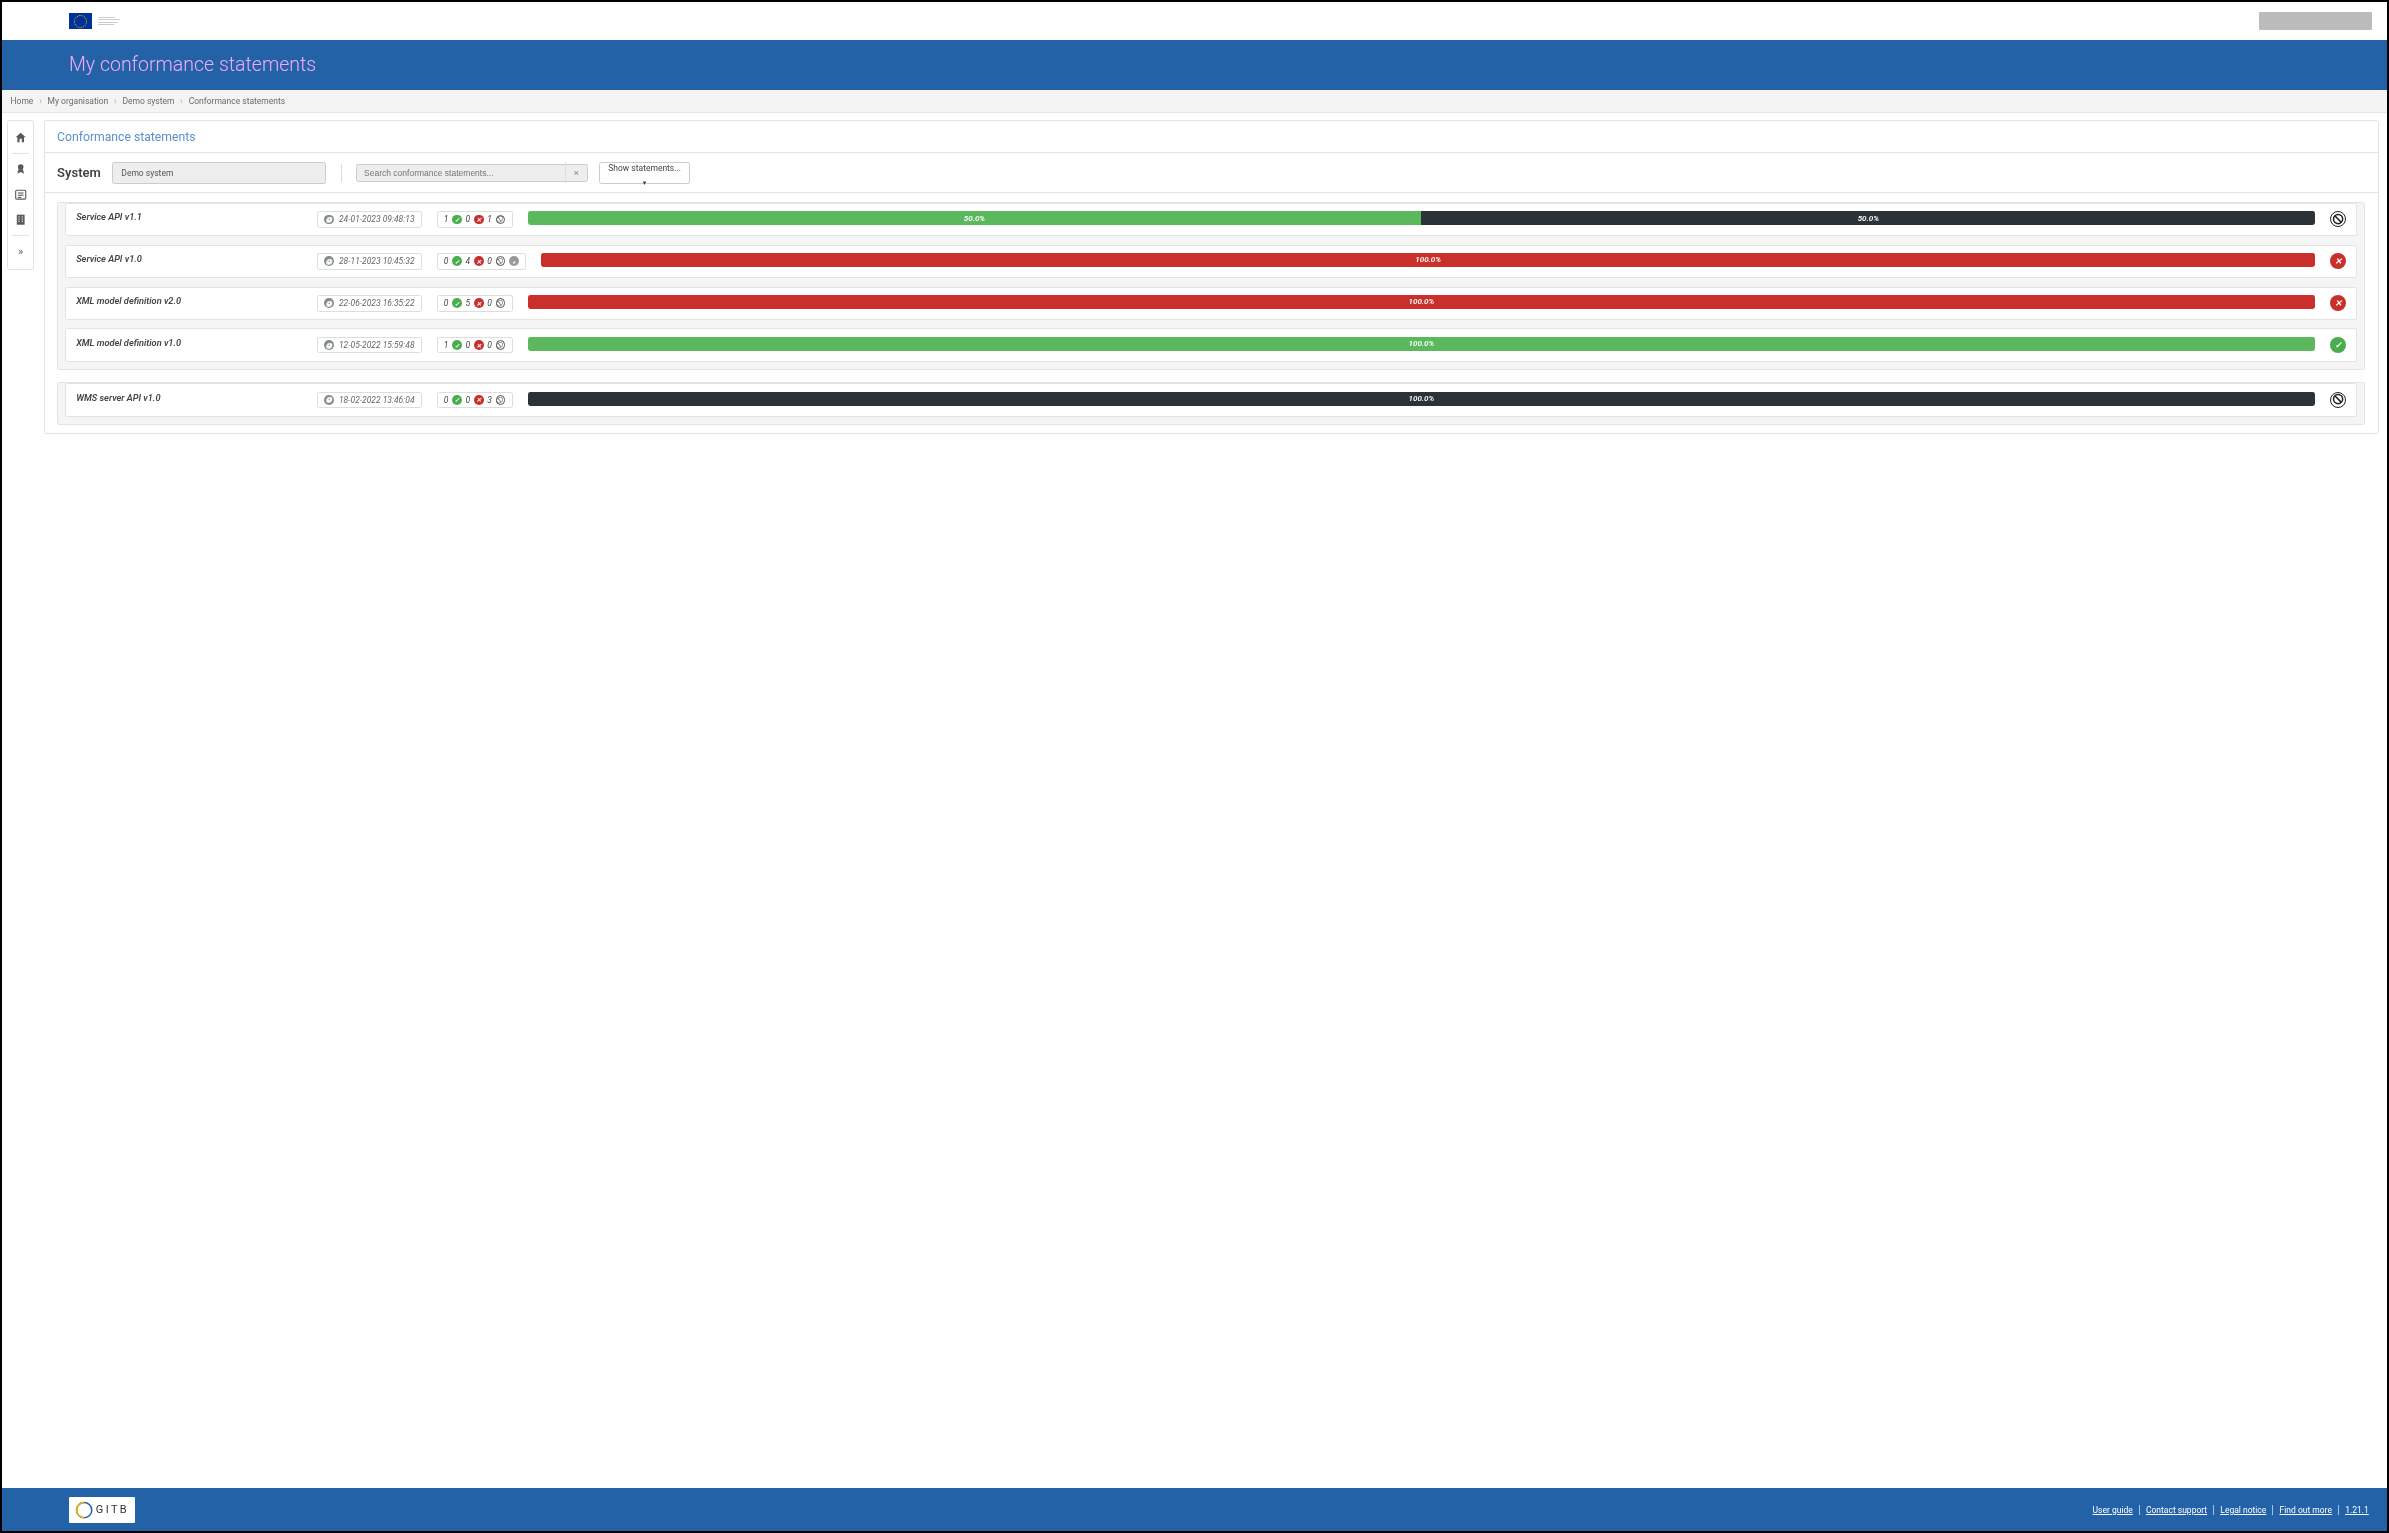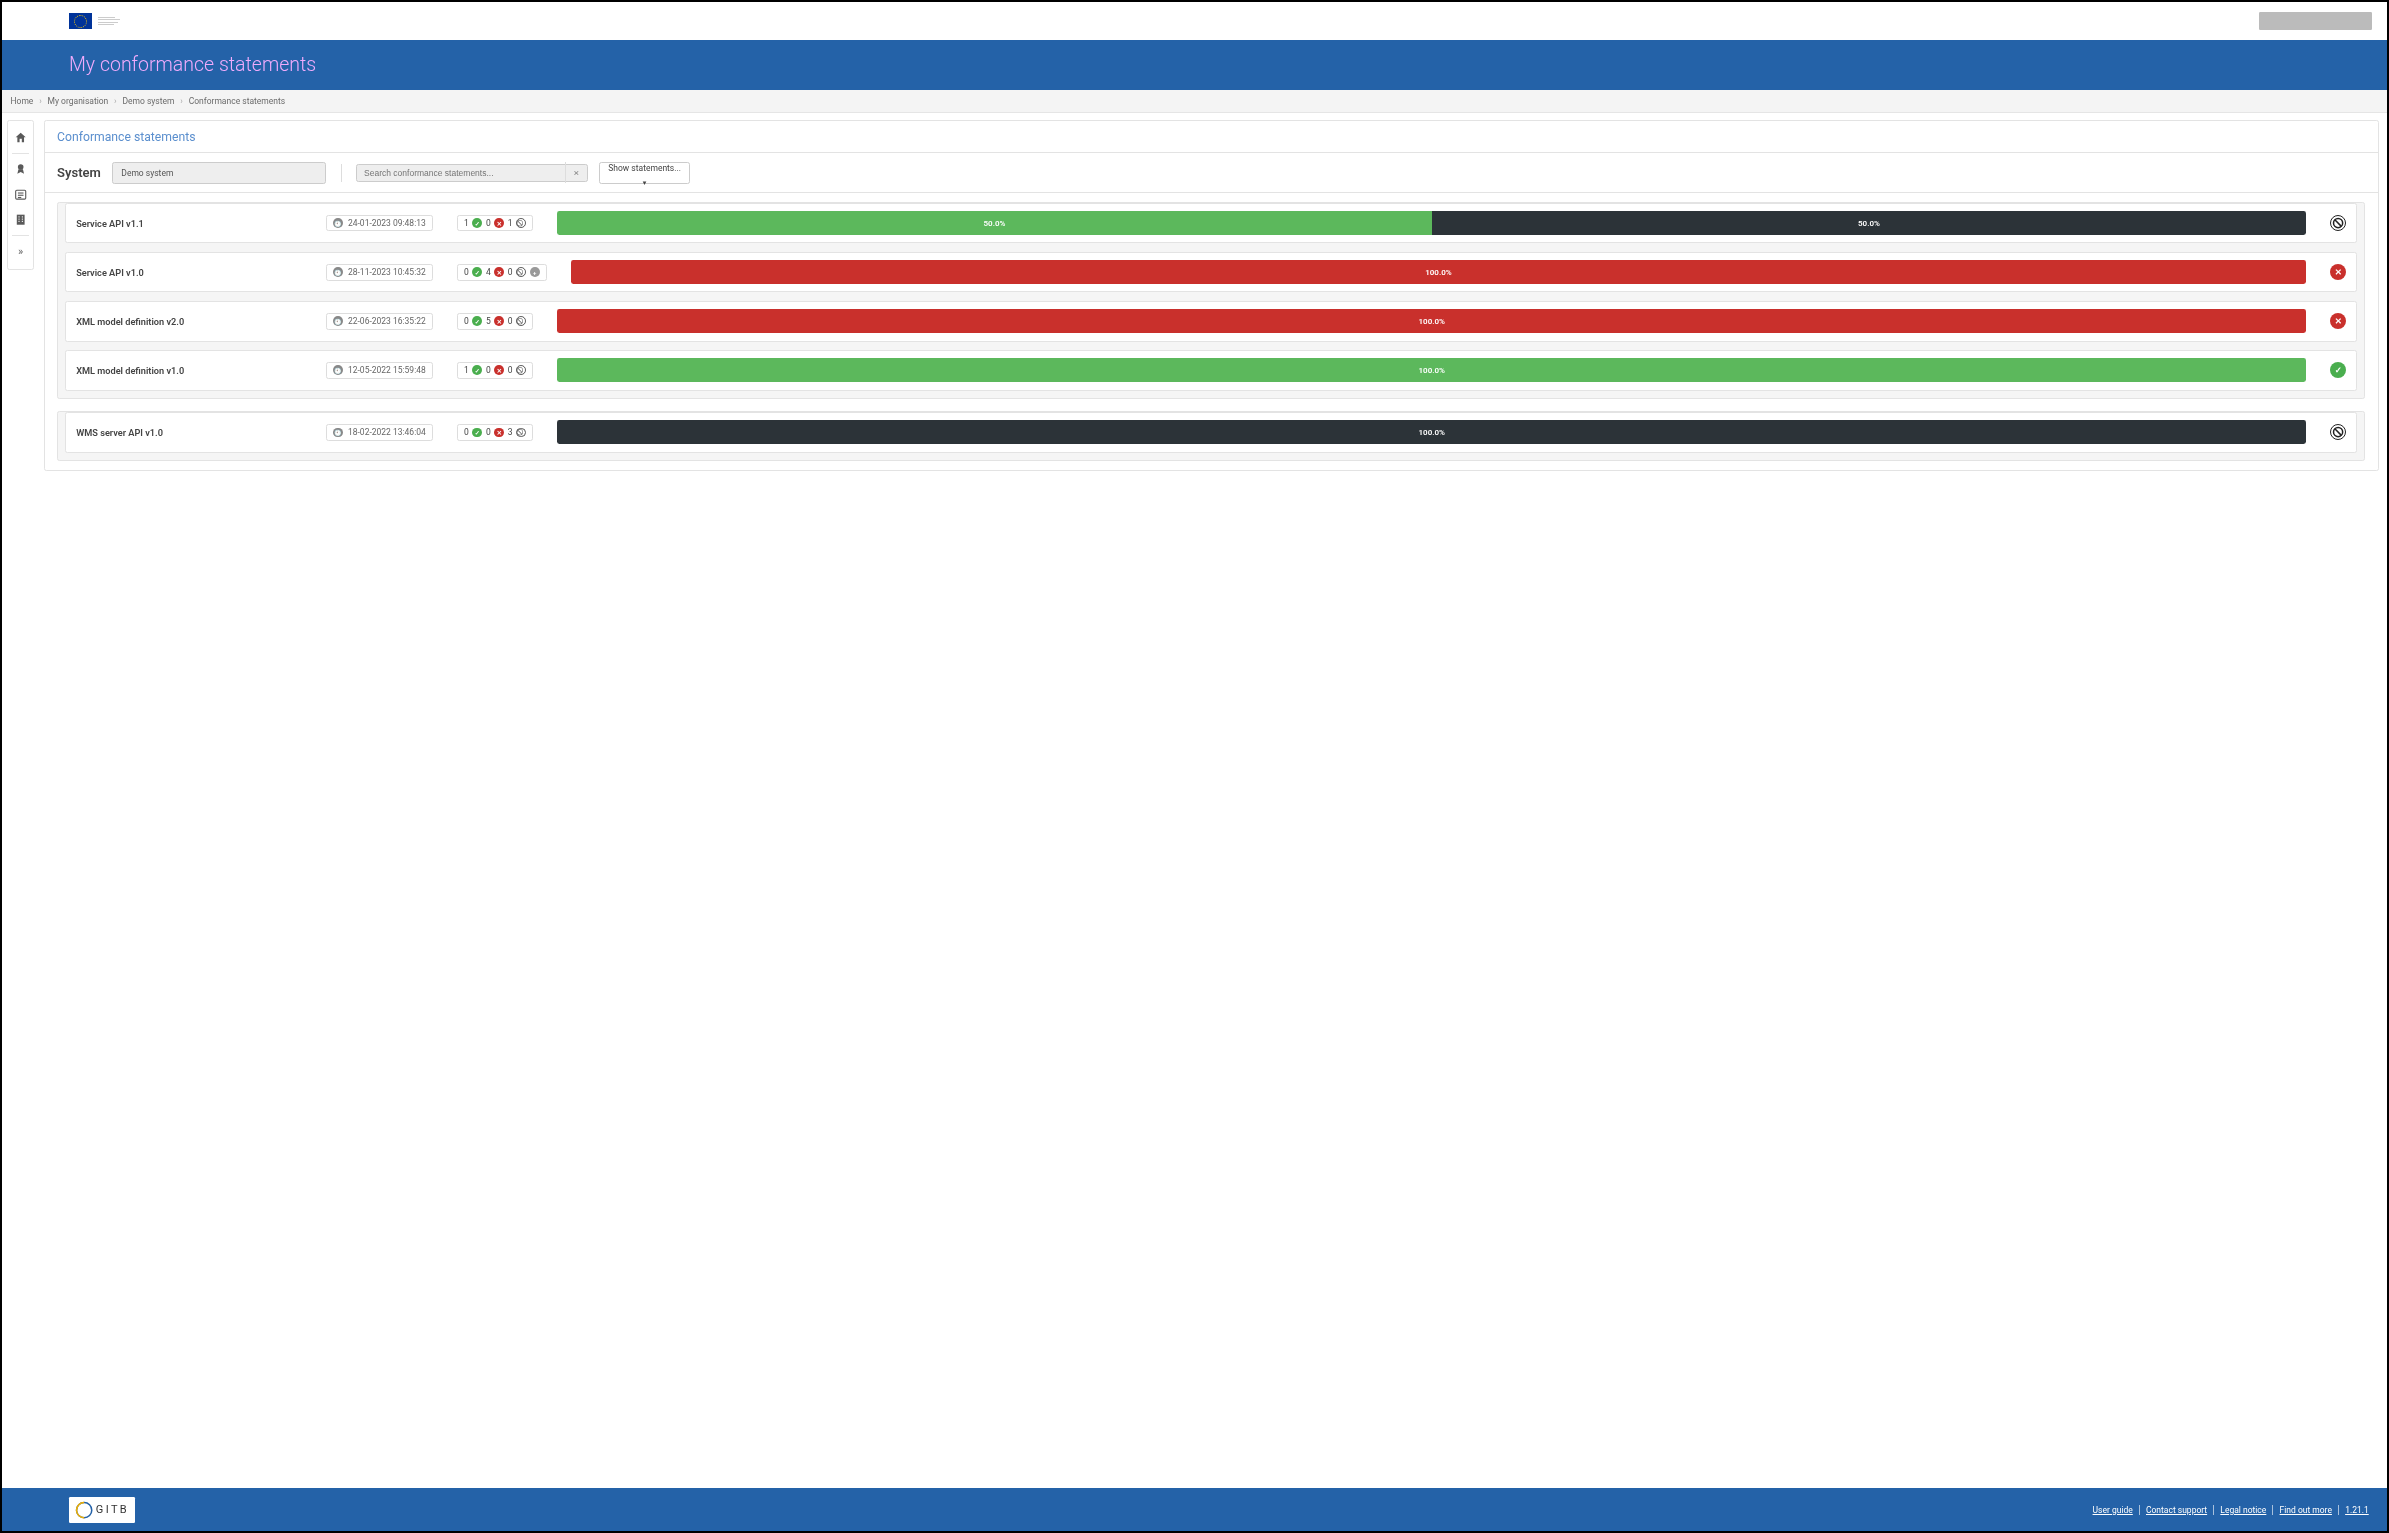--- a/index.html
+++ b/index.html
@@ -158,22 +158,23 @@
     cursor:pointer;
   }
   .chev-circle {
     width:11px; height:11px; border-radius:50%; background:#888;
     display:flex; align-items:center; justify-content:center;
     color:#fff; font-size:6.1px;
   }
   .stmts { padding: 0 7.3px 7.3px 7.3px; display:flex; flex-direction:column; gap:8.5px;}
   .stmt {
     background:#fff; border:0.6px solid #e3e3e3; border-radius:2.4px;
-    display:flex; align-items:center; padding:7.3px 9.8px; gap:24px;
+    display:flex; align-items:flex-start; padding:7.3px 9.8px; gap:15px;
     cursor:pointer;
+    font-style:italic;
   }
   .stmt-name { flex: 0 0 226px; font-weight:600; color:#444; font-size:9.2px;}
   .ts-pill {
     border:0.6px solid #ddd; border-radius:2.4px; padding:2.4px 6.1px;
     display:flex; align-items:center; gap:4.9px; color:#666; font-size:8.5px;
     flex: 0 0 auto;
   }
   .clock-icon {
     width:9.8px; height:9.8px; border-radius:50%; background:#888;
     display:inline-flex; align-items:center; justify-content:center;
@@ -187,21 +188,21 @@
   .mini {
     width:9.8px; height:9.8px; border-radius:50%;
     display:inline-flex; align-items:center; justify-content:center;
     font-size:6.1px; font-weight:700; color:#fff;
   }
   .mini.pass{background:#4aae4e;}
   .mini.fail{background:#c9302c;}
   .mini.skip{border:1.2px solid #555; color:#555; background:#fff;}
   .mini.plus{background:#999;}
   .bar {
-    flex:1; height:24px; border-radius:2.4px; overflow:hidden;
+    flex:1; height:14px; border-radius:2.4px; overflow:hidden;
     display:flex; min-width:122px;
   }
   .bar .seg {
     display:flex; align-items:center; justify-content:center;
     color:#fff; font-size:8px; font-weight:600;
   }
   .seg.green{background:#5cb85c;}
   .seg.red{background:#c9302c;}
   .seg.dark{background:#2c3338;}
   .status-icon {

